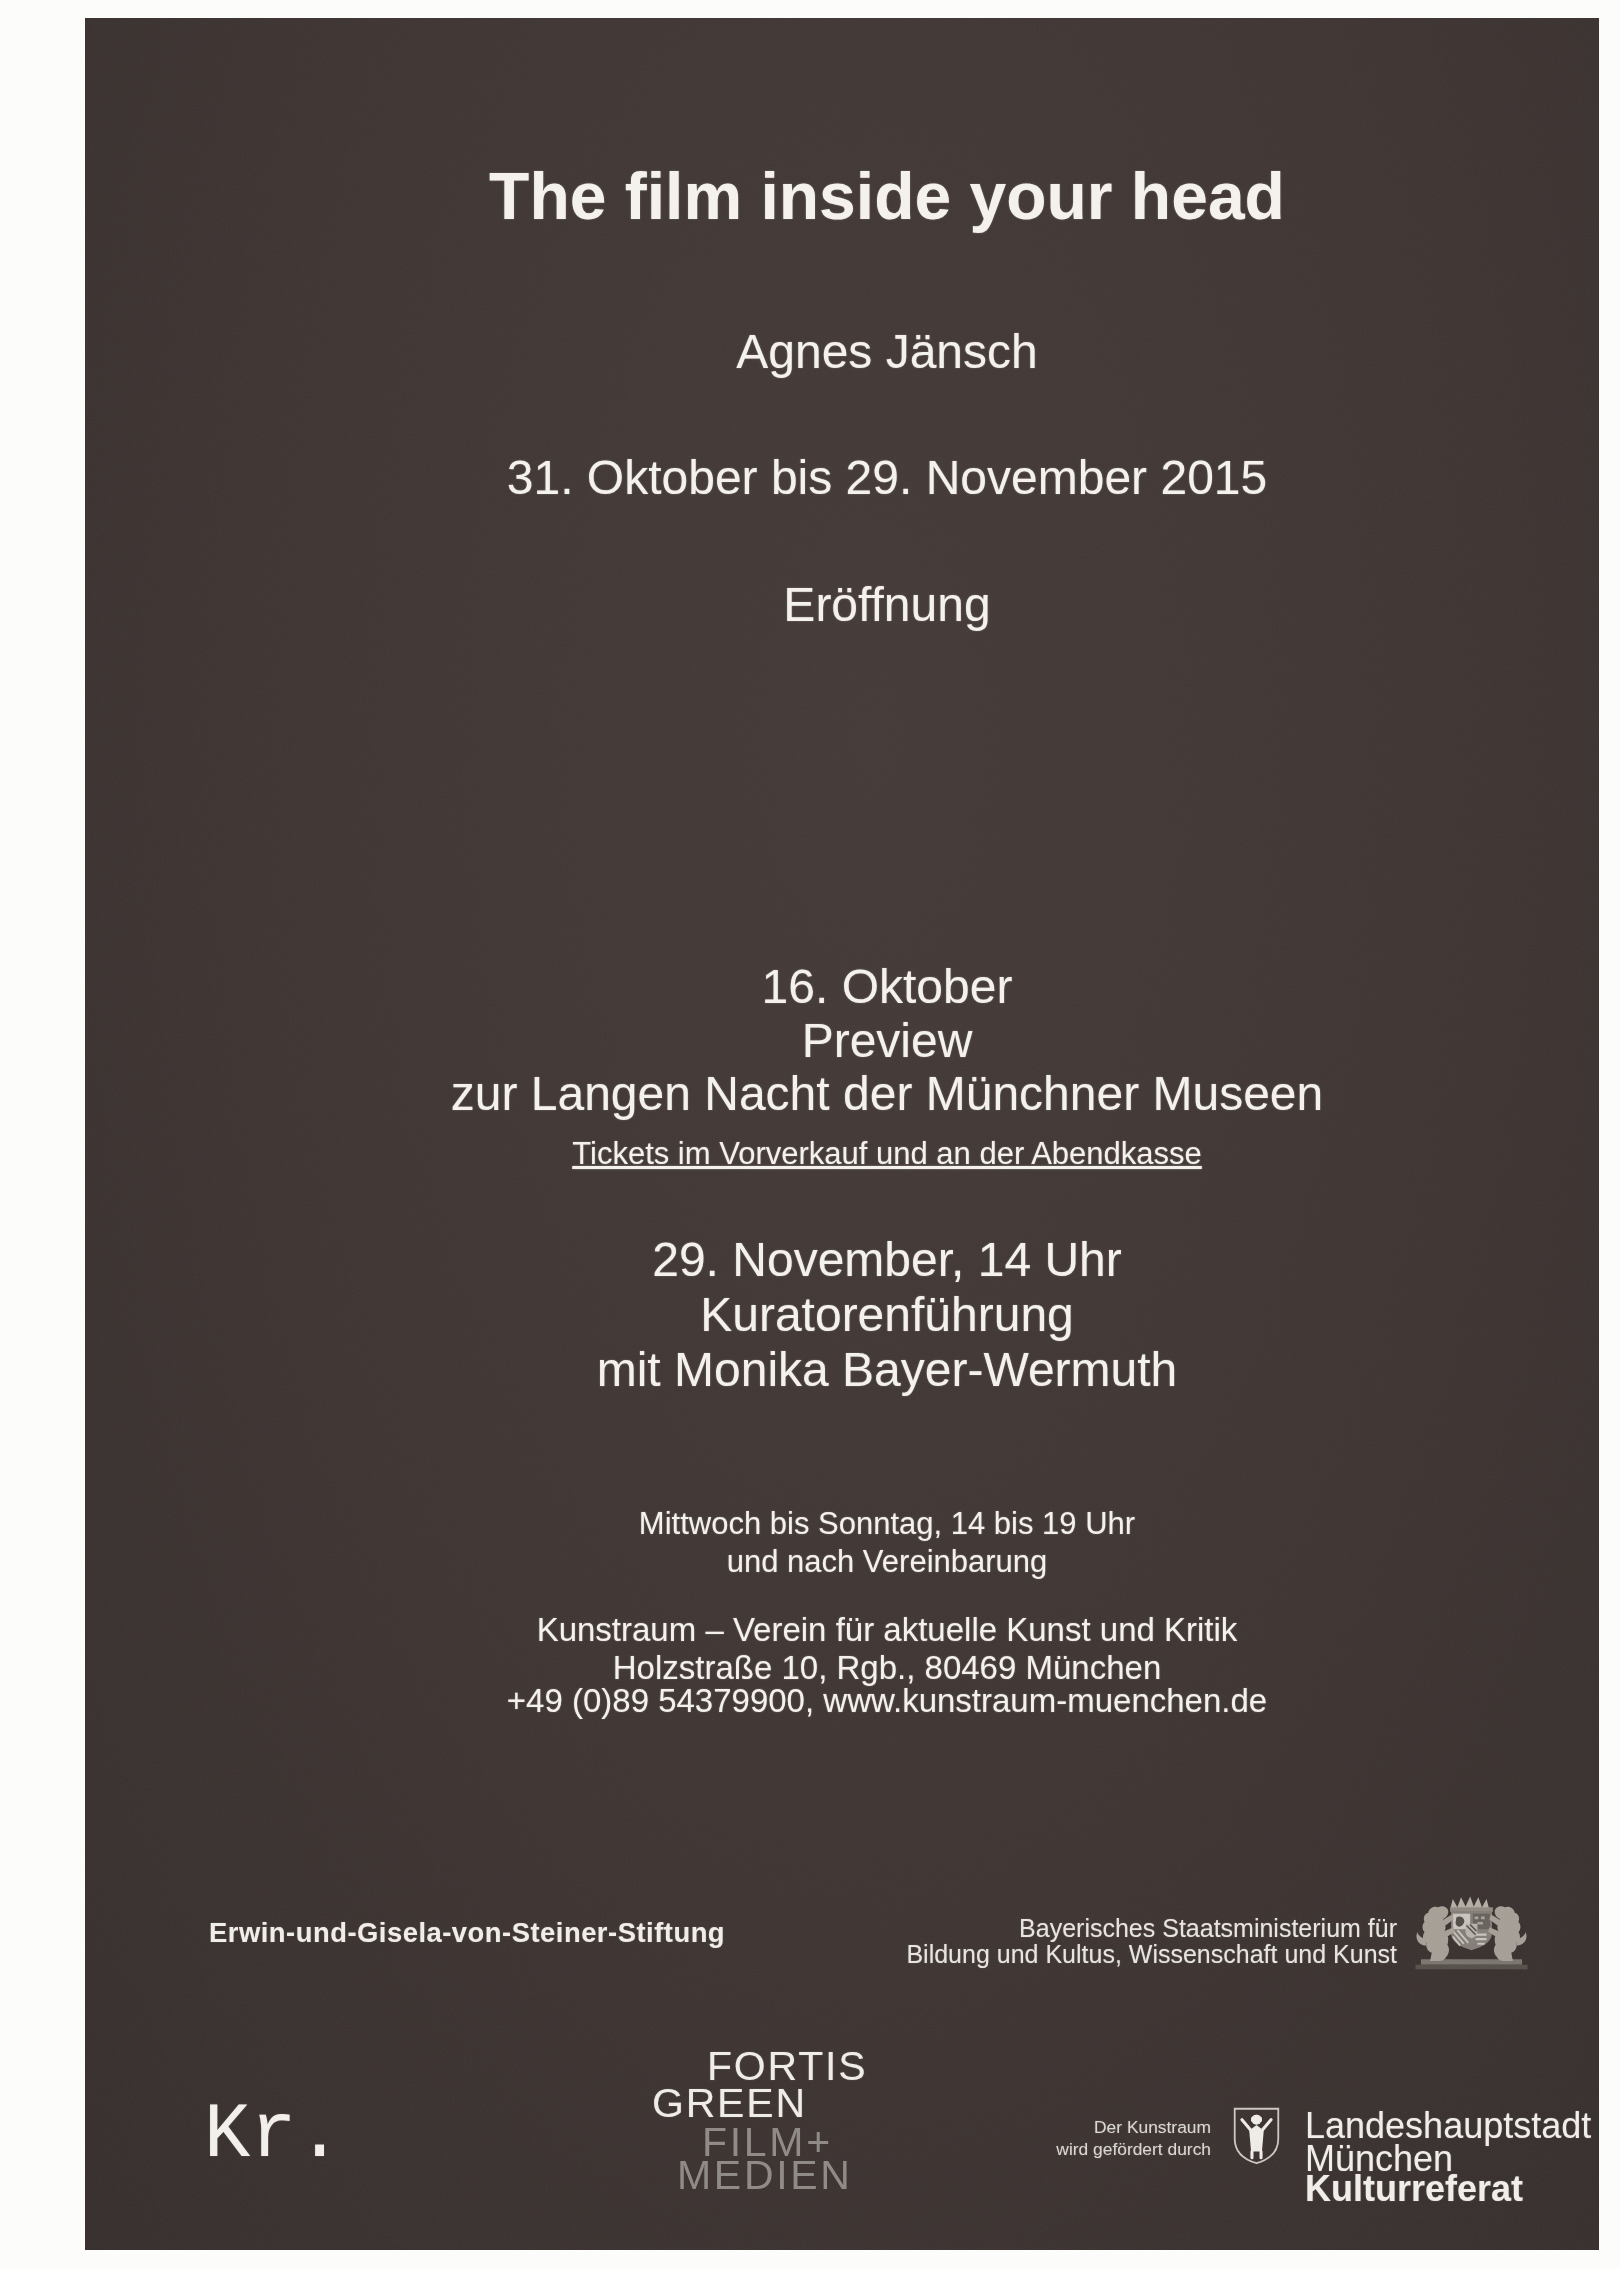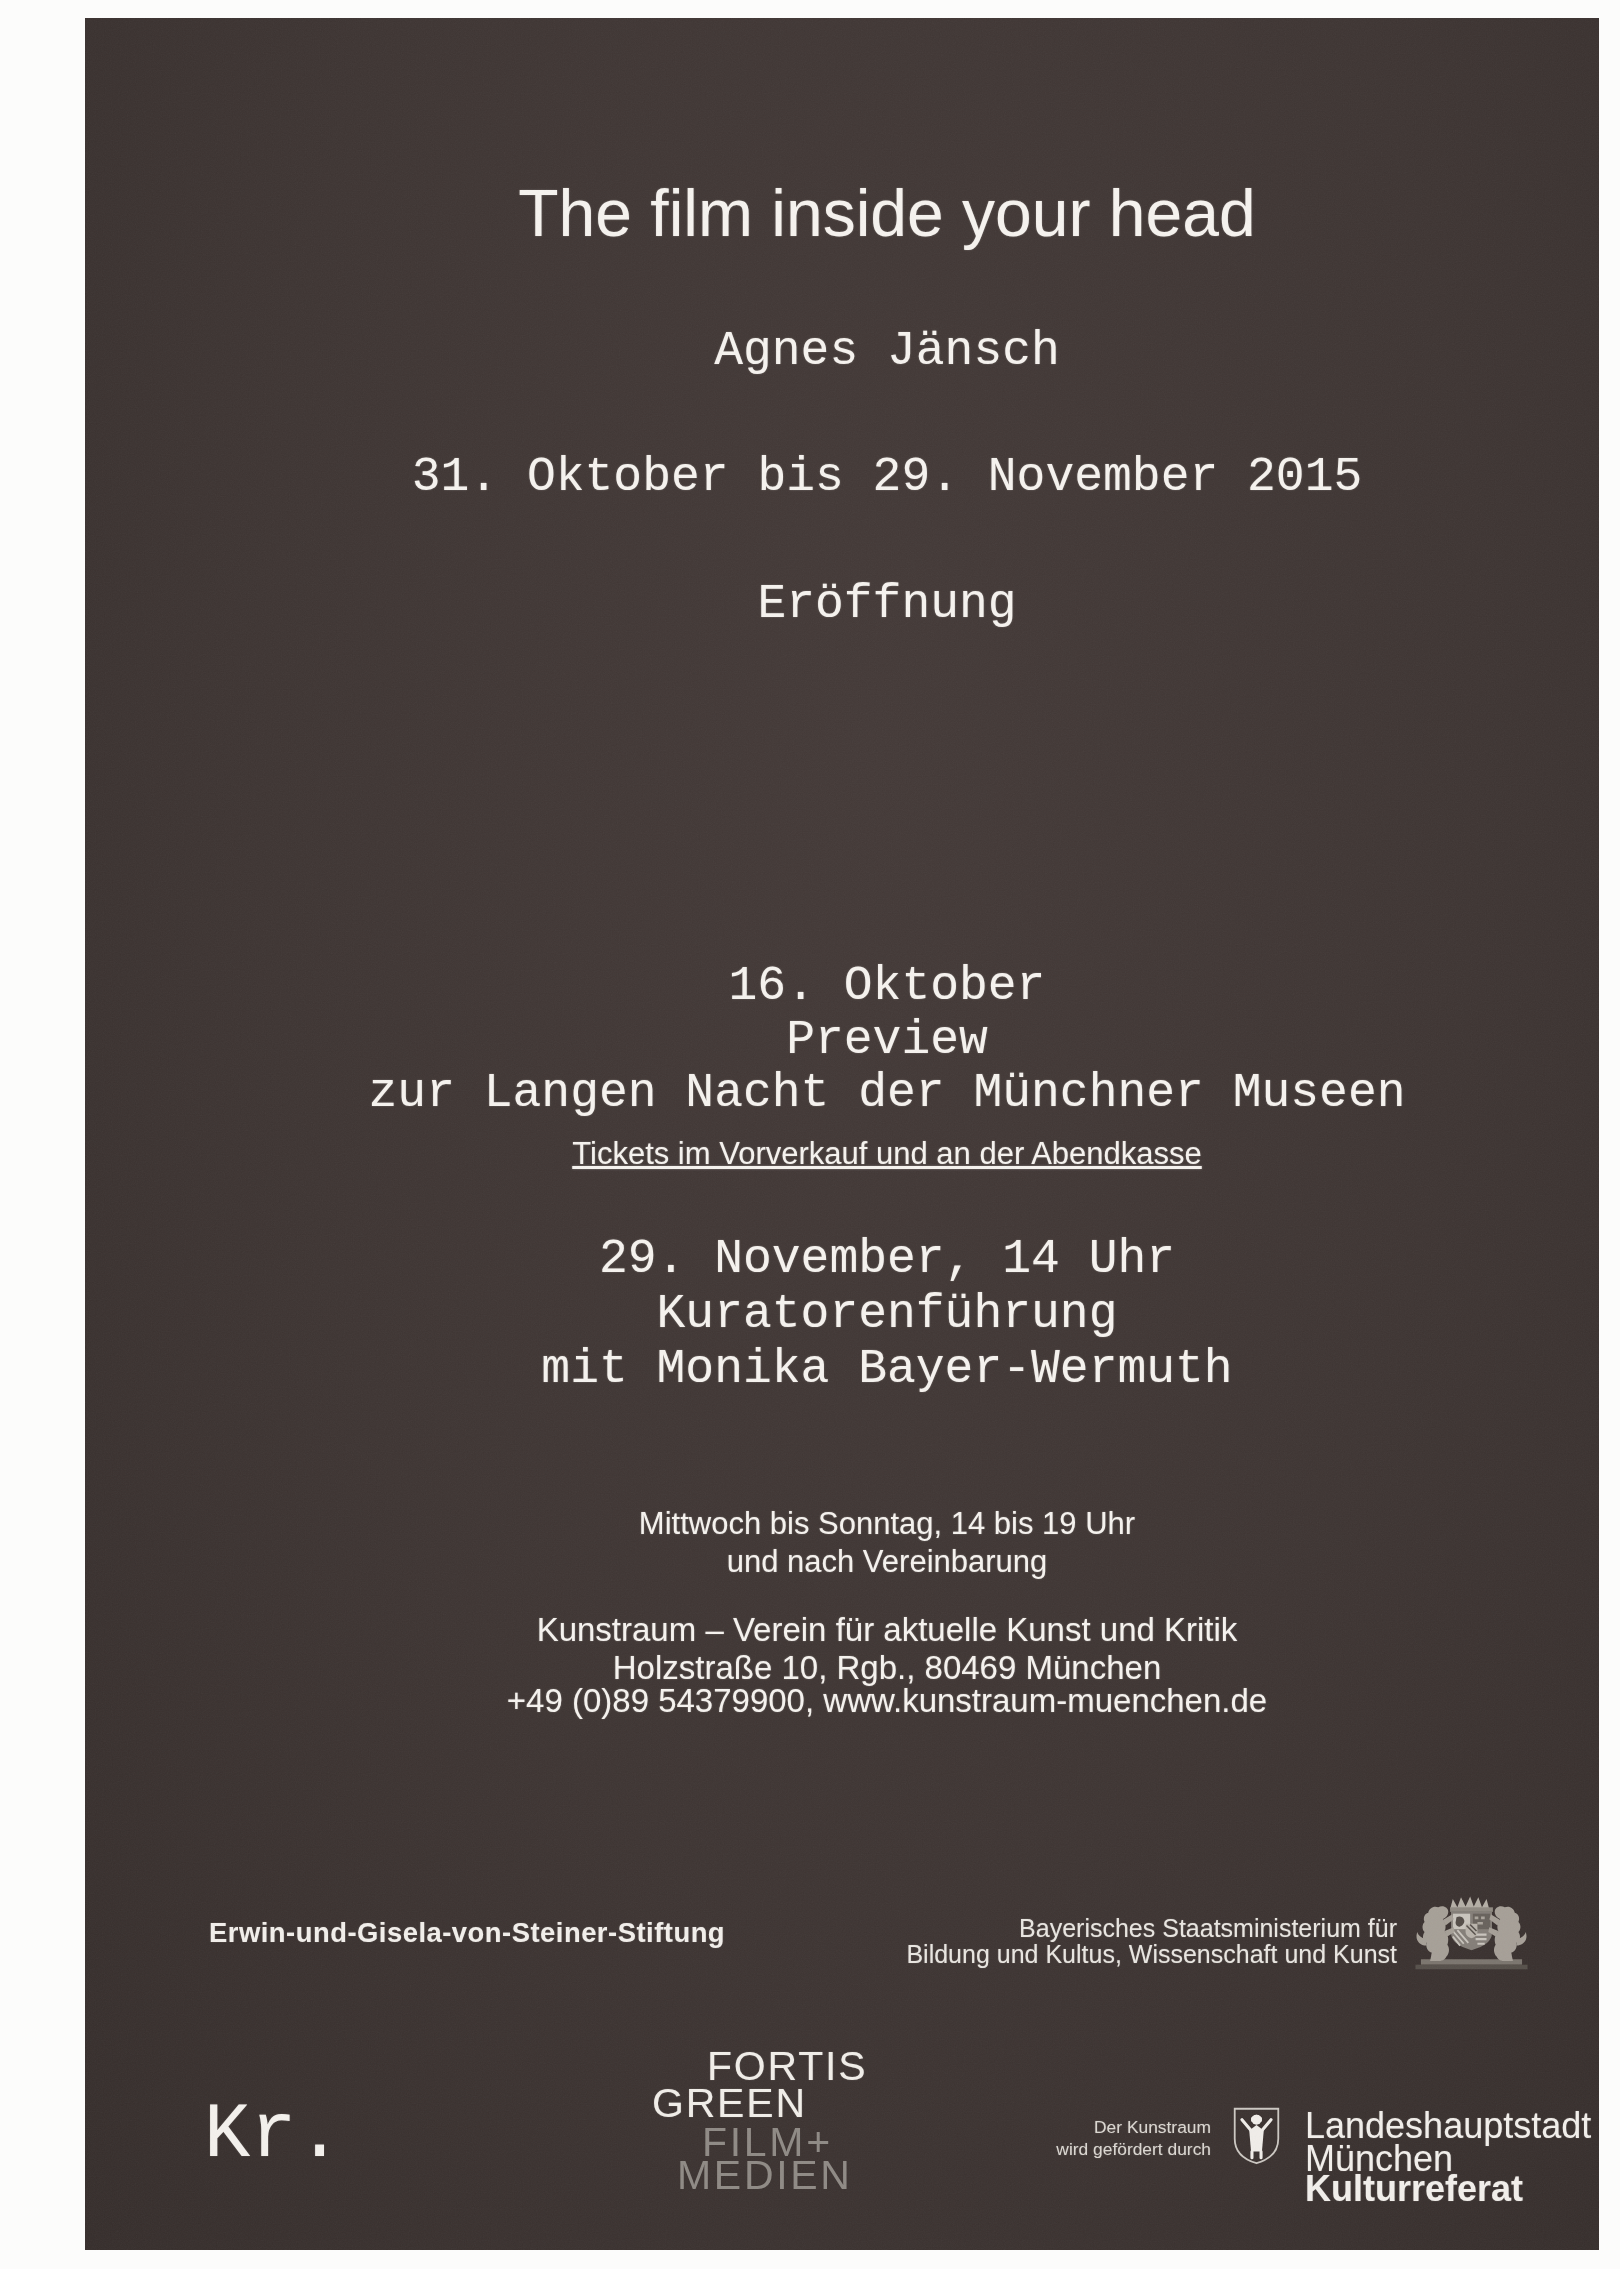--- a/index.html
+++ b/index.html
@@ -17,21 +17,21 @@
     overflow:hidden;
   }
   .grain{position:absolute;left:0;top:0;width:100%;height:100%;pointer-events:none;}
   .centercol{position:absolute;left:90px;top:0;width:1424px;height:100%;}
   .line{
     position:absolute;left:0;right:0;text-align:center;
     line-height:1.08;white-space:nowrap;
     text-shadow:0 0 1.8px rgba(250,246,242,.35);
   }
   .f-title{font-size:66px;}
-  .f-big{font-size:48px;font-family:Liberation Mono, monospace;}
+  .f-big{font-size:48px;}
   .f-mid{font-size:33px;}
   .f-sm{font-size:31px;}
   .abs{position:absolute;white-space:nowrap;text-shadow:0 0 1.4px rgba(250,246,242,.3);}
   .steiner{left:124px;top:1899px;font-size:27.4px;font-weight:bold;letter-spacing:0.5px;color:#f2efeb;}
   .ministry{right:202px;top:1898px;font-size:25px;line-height:25.6px;text-align:right;color:#e9e6e1;}
   .arms{left:1325px;top:1871px;width:123px;height:84px;opacity:.9;}
   .kr{left:119px;top:2074px;font-family:"Liberation Mono",monospace;font-size:77px;color:#f4f1ed;}
   .fortis-line{font-size:41px;letter-spacing:1.8px;color:#f1eee9;}
   .fortis-thin{color:#8f8a85;font-weight:normal;letter-spacing:2.7px;text-shadow:none;}
   .funding{right:388px;top:2098px;font-size:17.4px;line-height:22px;text-align:right;color:#dbd7d1;}
@@ -39,21 +39,21 @@
   .city{left:1220px;font-size:36px;color:#f2efeb;}
   .city-bold{font-weight:bold;}
 </style>
 </head>
 <body>
 
 <div class="page">
   <div class="poster">
 
     <div class="centercol">
-      <div class="line f-title" style="top:160px;">The film inside your head</div>
+      <div class="line f-title" style="top:143px;font-weight:bold;">The film inside your head</div>
       <div class="line f-big" style="top:308px;">Agnes Jänsch</div>
       <div class="line f-big" style="top:434px;">31. Oktober bis 29. November 2015</div>
 
       <div class="line f-big" style="top:561px;">Eröffnung</div>
 
       <div class="line f-big" style="top:943px;">16. Oktober</div>
       <div class="line f-big" style="top:997px;">Preview</div>
       <div class="line f-big" style="top:1050px;">zur Langen Nacht der Münchner Museen</div>
       <div class="line f-sm" style="top:1119px;text-decoration:underline;">Tickets im Vorverkauf und an der Abendkasse</div>
 

